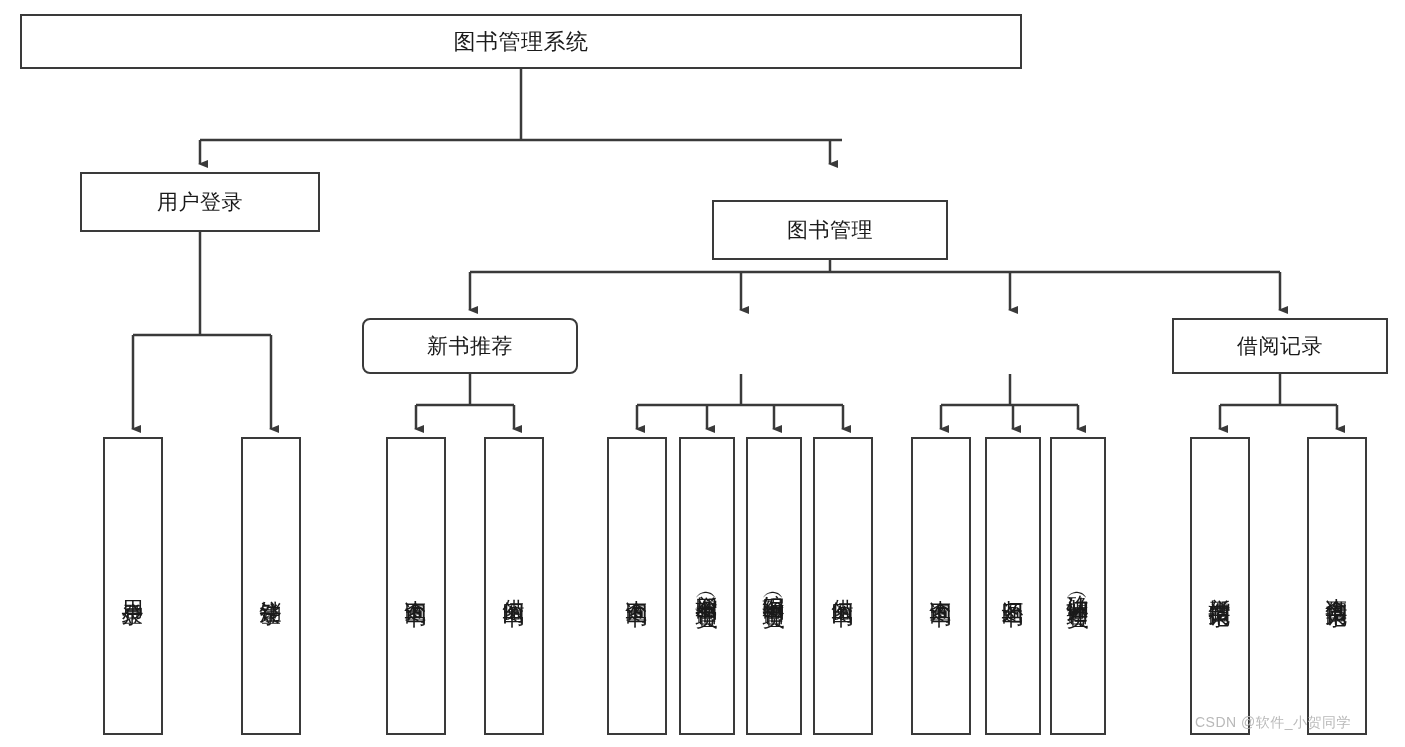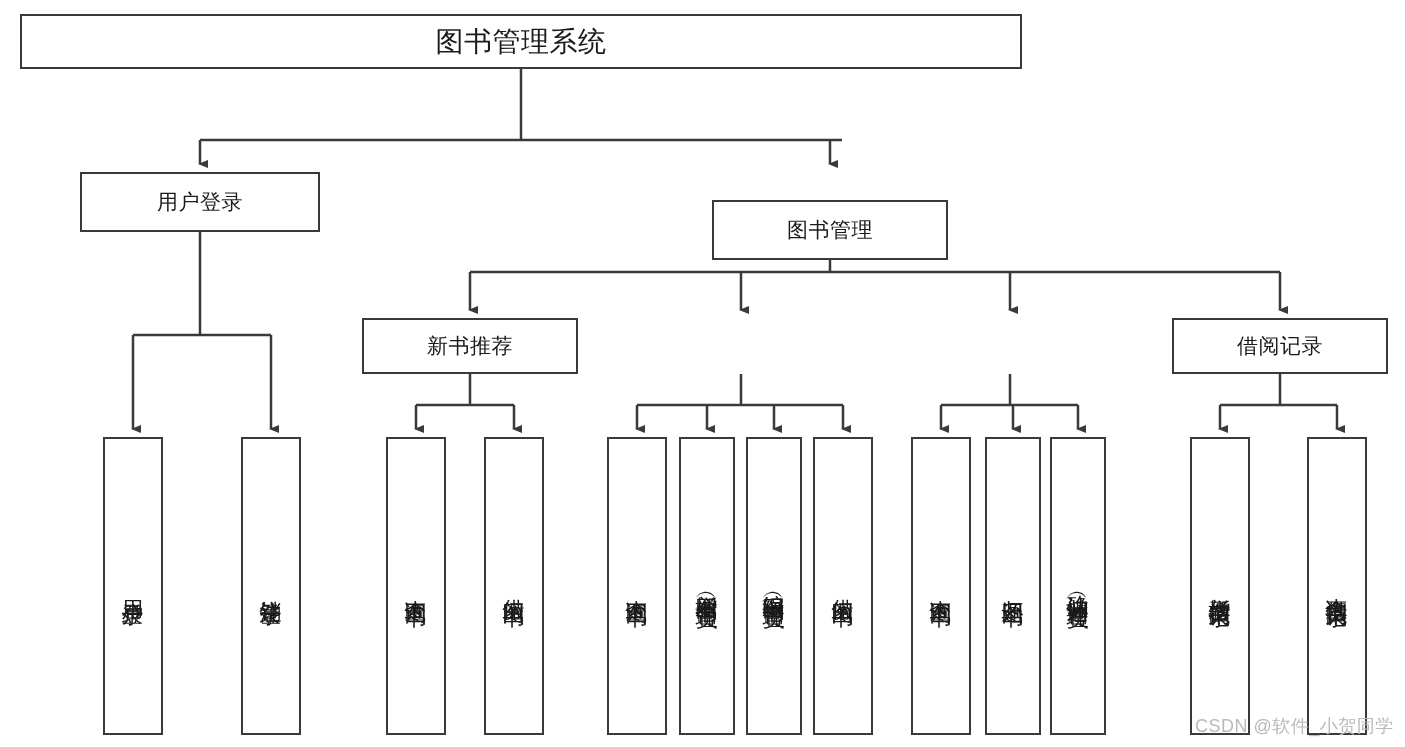--- a/index.html
+++ b/index.html
@@ -41,39 +41,39 @@
     text-align: center;
     line-height: 1.18;
     white-space: nowrap;
   }
   
   .node.horiz .node-label {
     font-size: 21px;
     letter-spacing: 0.5px;
   }
   .node.root .node-label {
-    font-size: 28px;
+    font-size: 22px;
   }
   
   .node.vert {
     align-items: center;
     justify-content: center;
   }
   .node.vert .node-label {
     writing-mode: vertical-rl;
     text-orientation: upright;
     font-size: 22px;
     line-height: 1.05;
     letter-spacing: 2px;
     white-space: nowrap;
   }
   .watermark {
     position: absolute;
     color: #b9b9b9;
-    font-size: 18px;
+    font-size: 14px;
     letter-spacing: 0.5px;
     z-index: 3;
     white-space: nowrap;
     user-select: none;
   }
 </style>
 </head>
 <body>
 
 <div id="canvas">
@@ -132,21 +132,21 @@
     <span class="node-label">图书管理系统</span>
   </div>
 
   <div class="node horiz" style="left:80px; top:172px; width:240px; height:60px;">
     <span class="node-label">用户登录</span>
   </div>
   <div class="node horiz" style="left:712px; top:172px; width:236px; height:60px;margin-top:28px;">
     <span class="node-label">图书管理</span>
   </div>
 
-  <div class="node horiz" style="left:362px; top:318px; width:216px; height:56px;">
+  <div class="node horiz" style="left:362px; top:318px; width:216px; height:56px;border-radius:8px;">
     <span class="node-label">新书推荐</span>
   </div>
   <div class="node horiz" style="left:1172px; top:318px; width:216px; height:56px;">
     <span class="node-label">借阅记录</span>
   </div>
 
   <div class="node vert" style="left:103px; top:437px; width:60px; height:298px;">
     <span class="node-label">用户登录</span>
   </div>
   <div class="node vert" style="left:241px; top:437px; width:60px; height:298px;">

